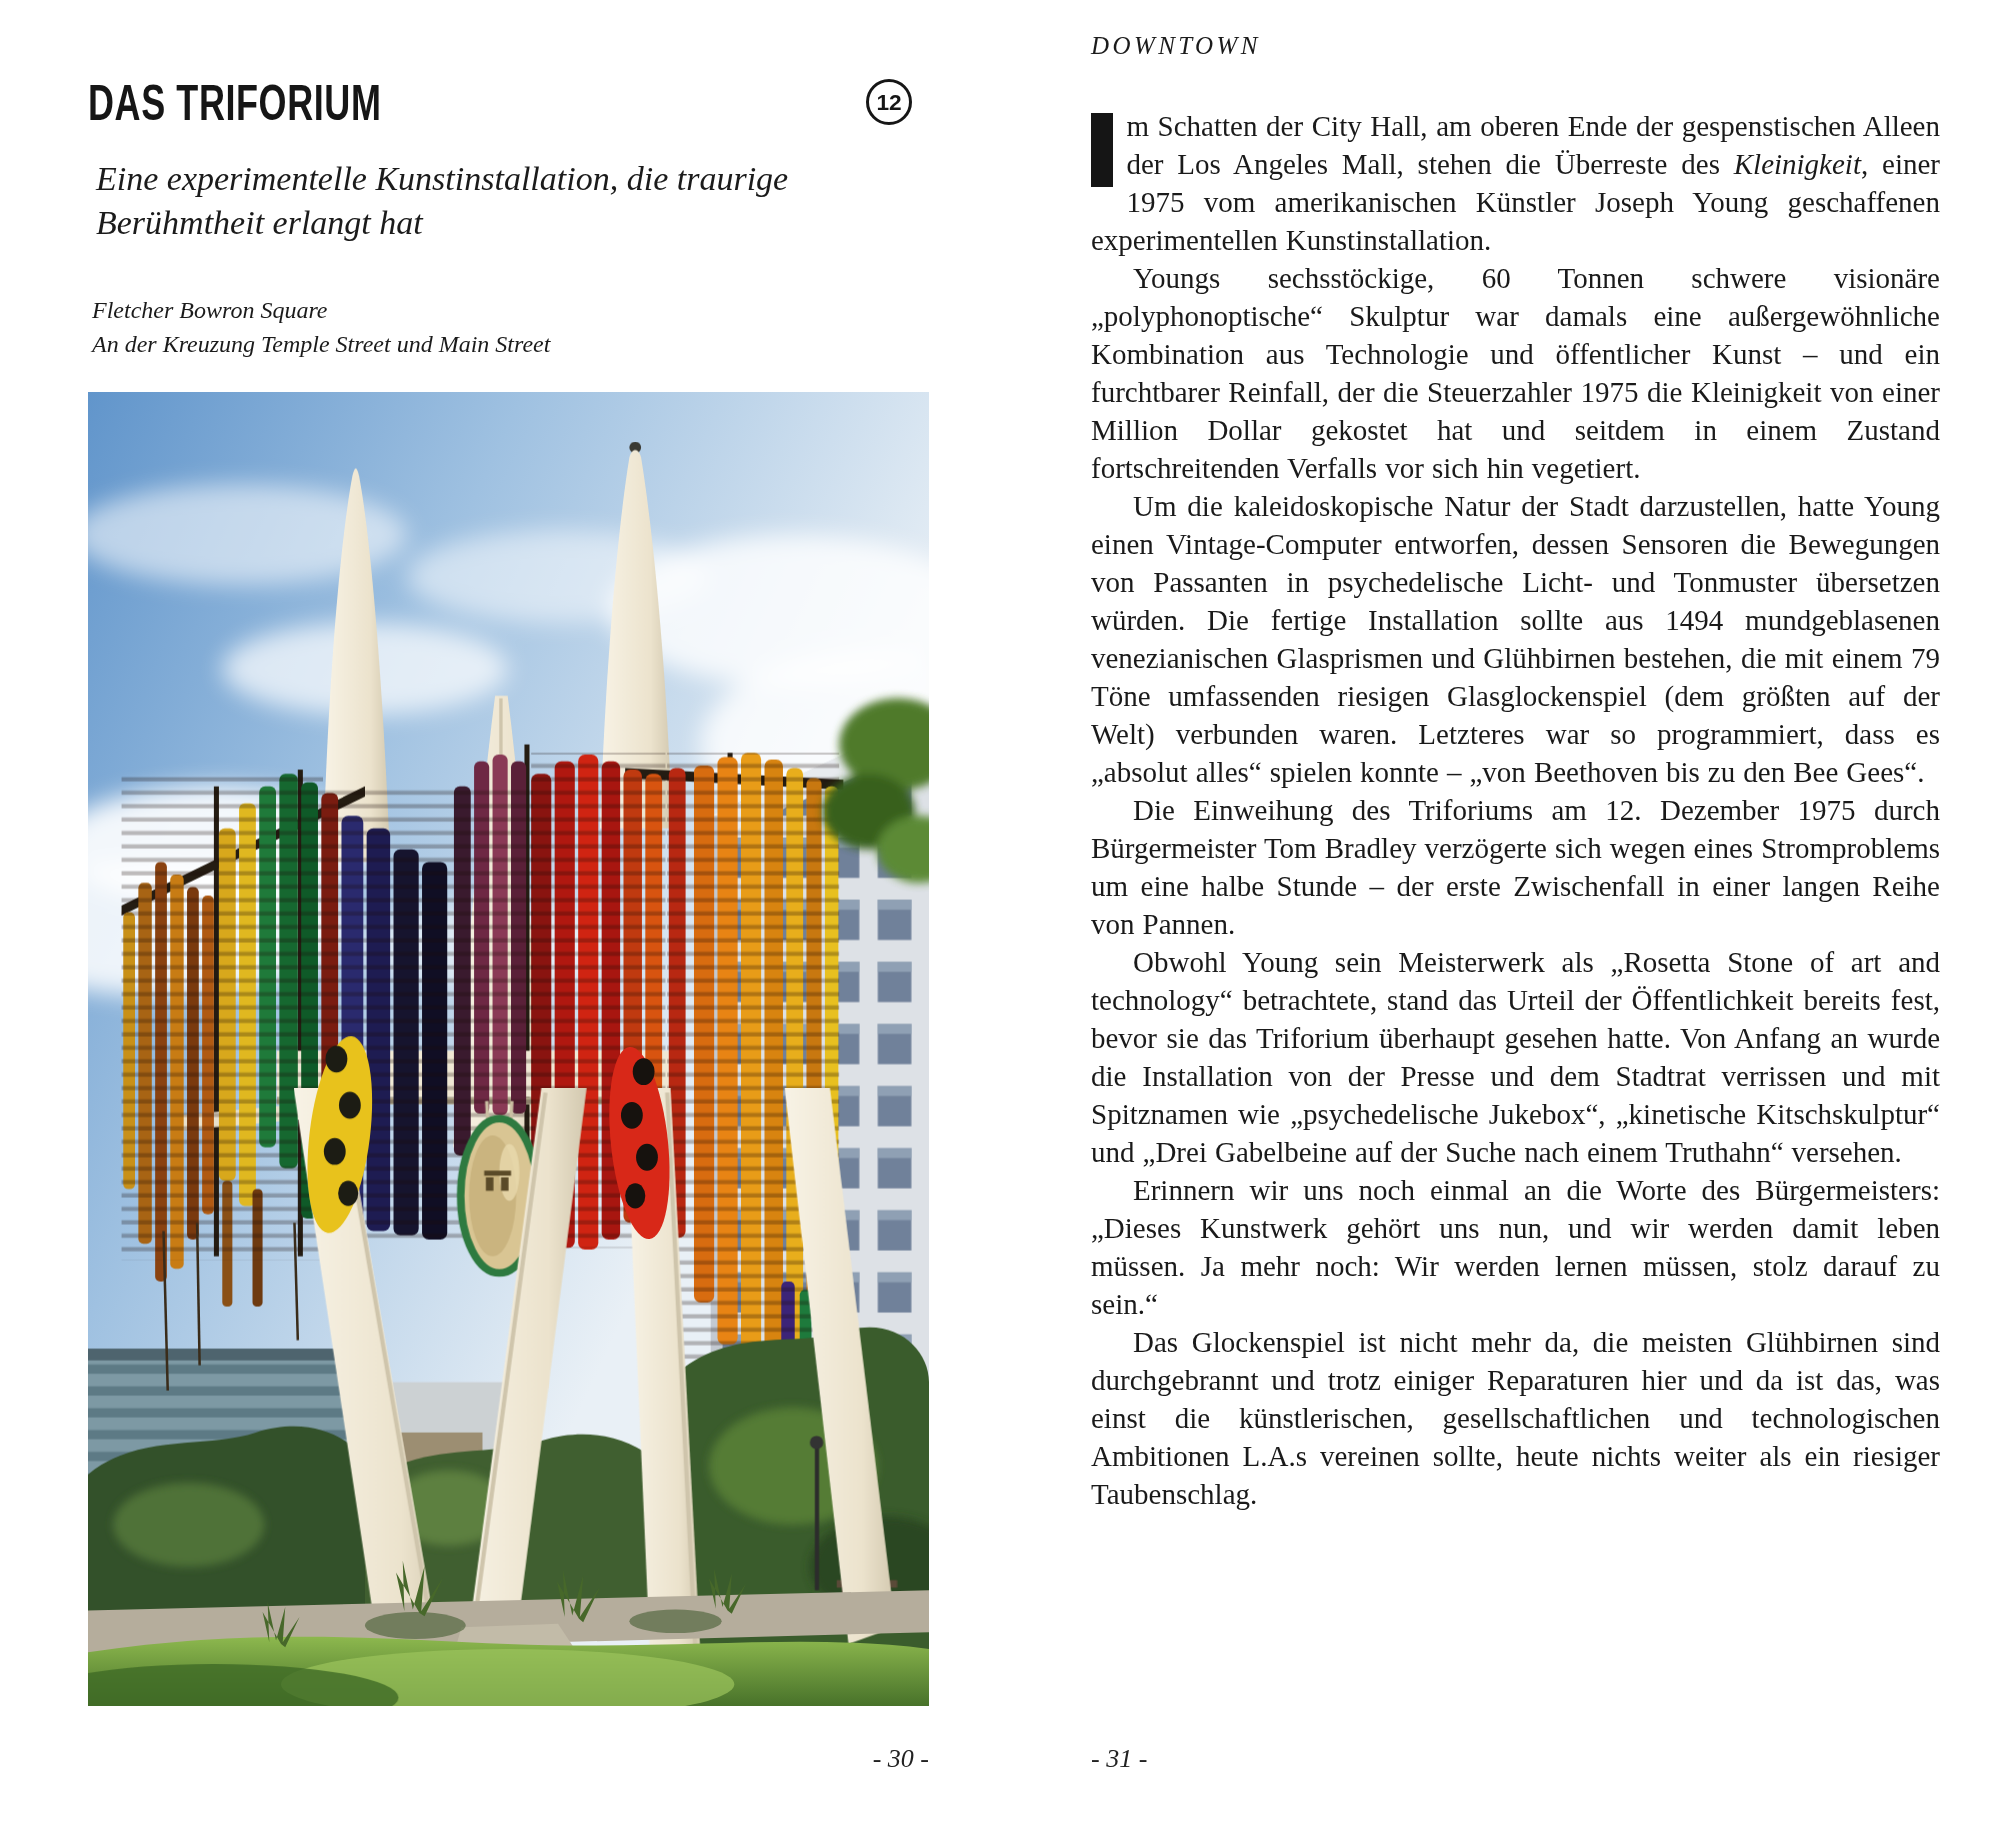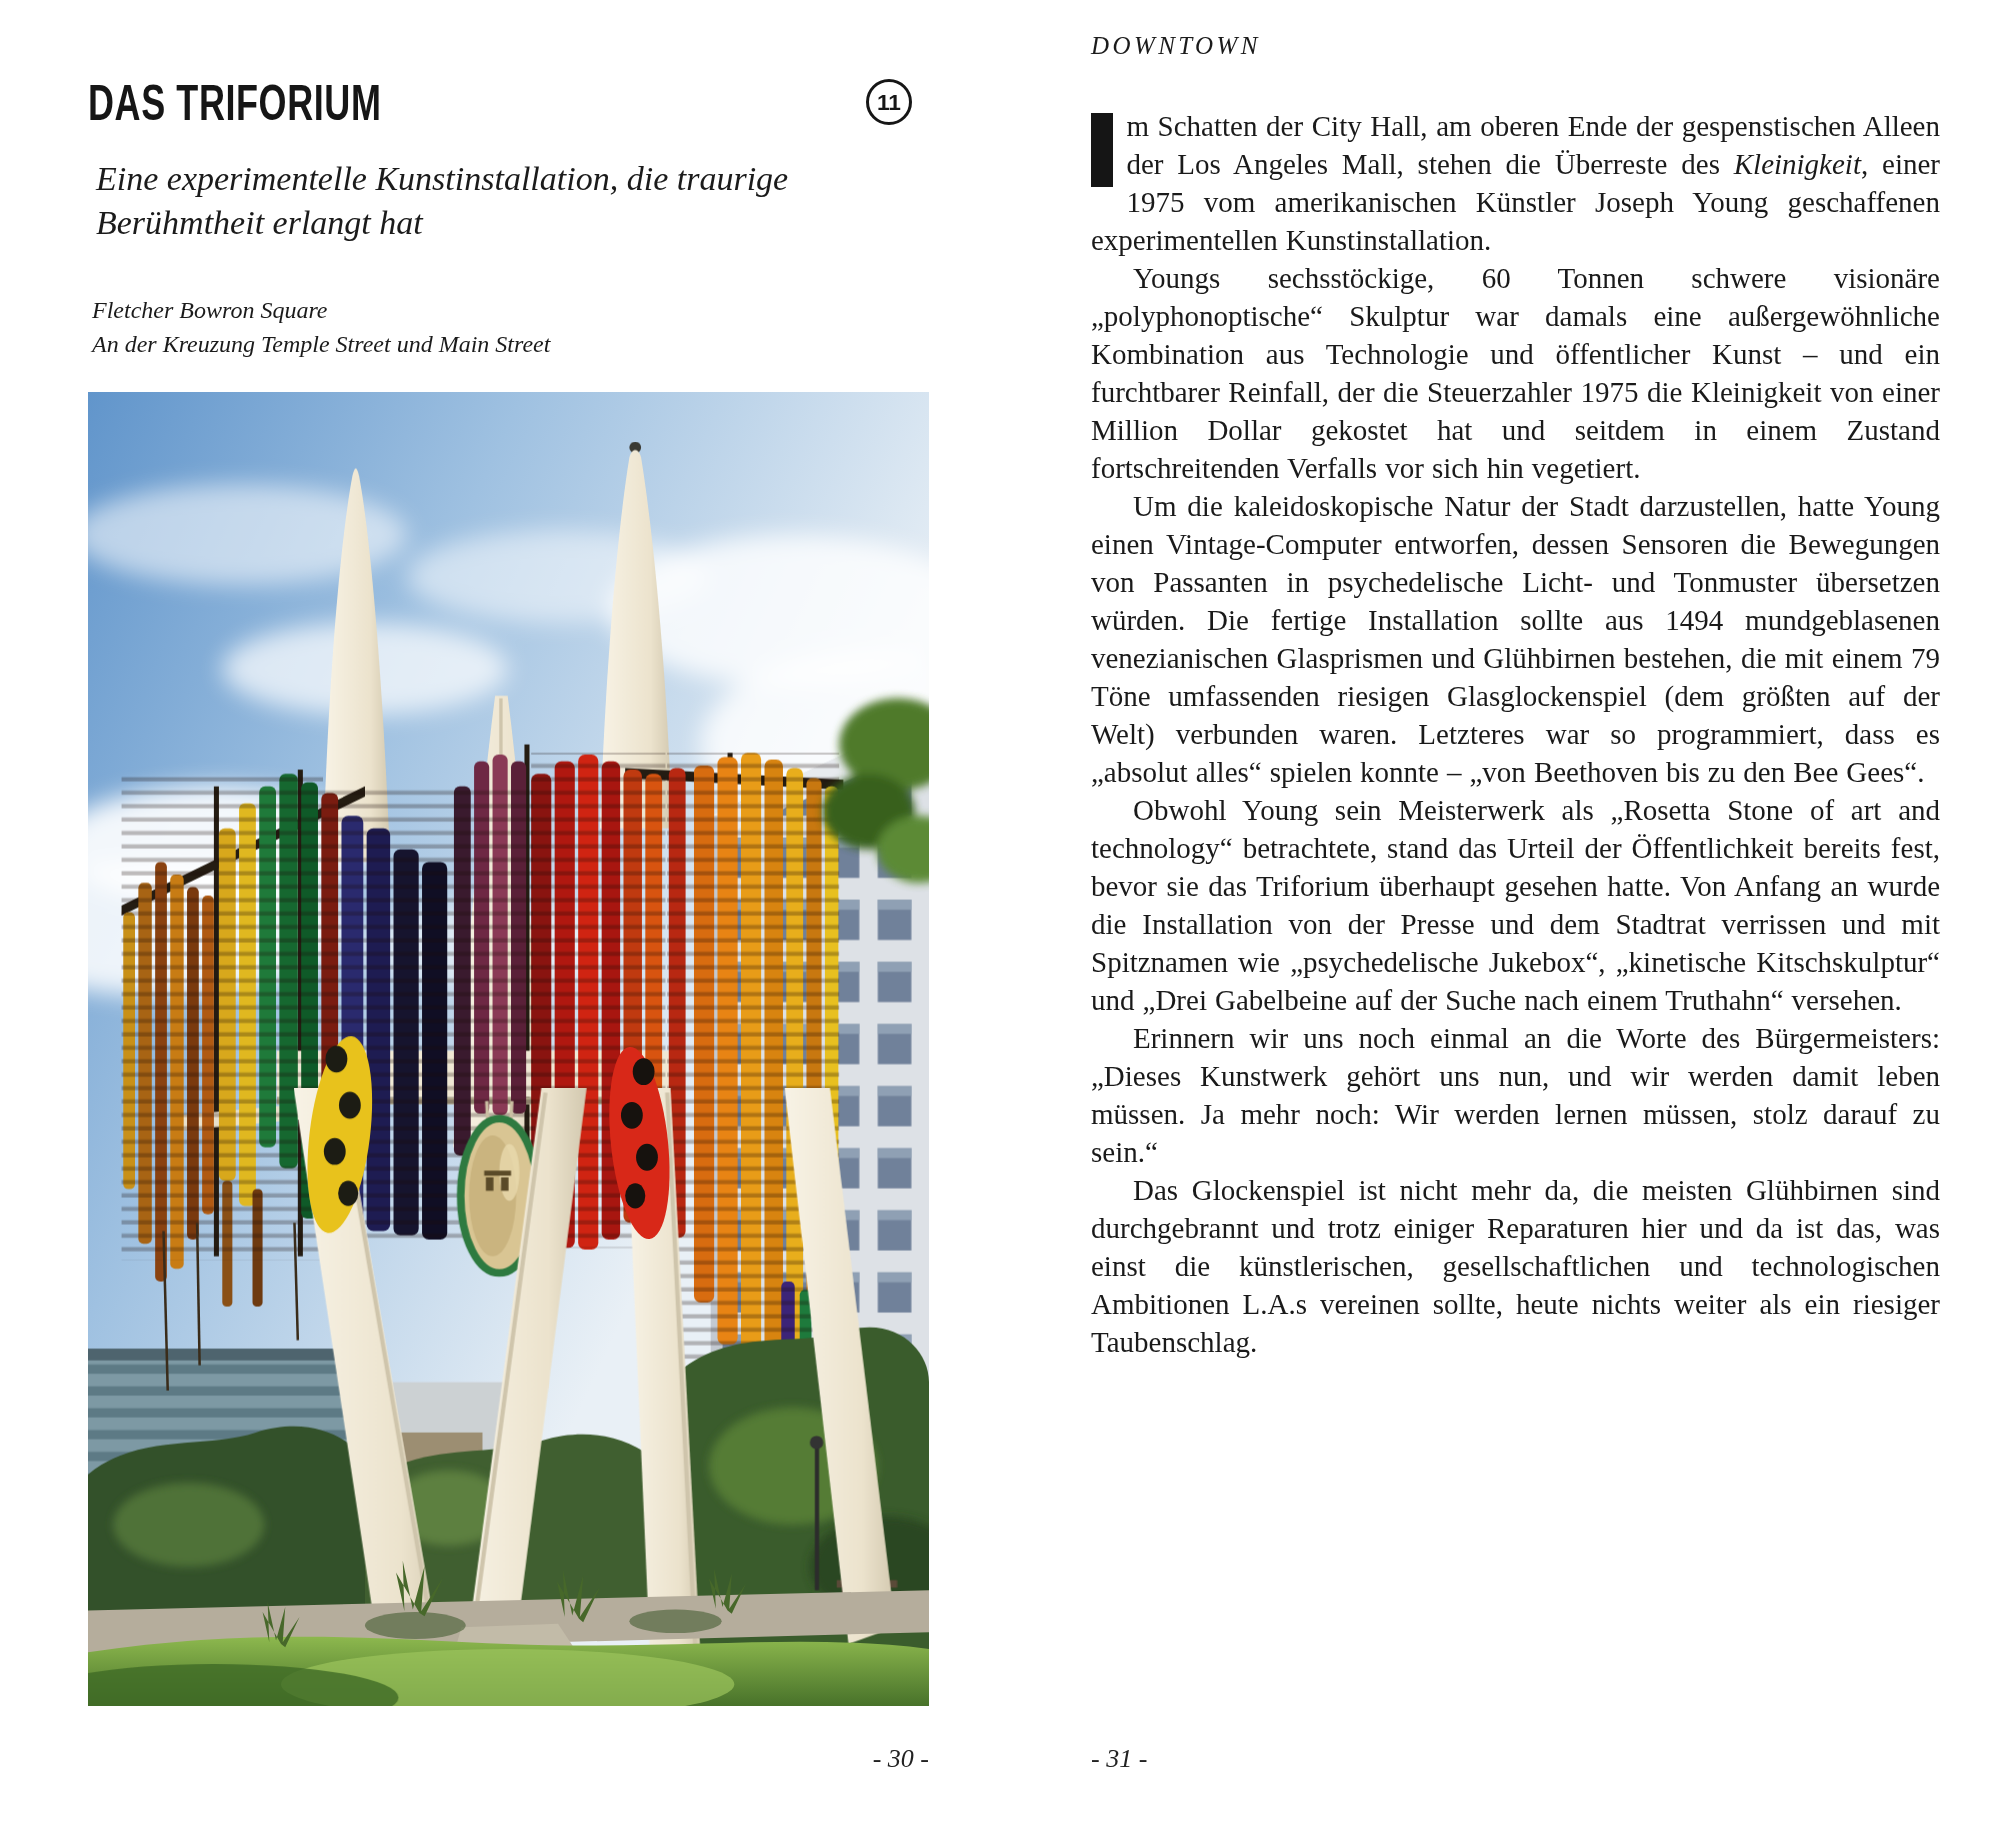--- a/index.html
+++ b/index.html
@@ -39,21 +39,21 @@
   .ital{font-style:italic;}
 </style>
 </head>
 <body>
 
 <div class="spread">
 
   <section class="page left">
     <h1 class="chapter-title">DAS TRIFORIUM</h1>
     <div class="marker">
-      <span>11</span>
+      <span>12</span>
     </div>
     <p class="subtitle"><span>Eine experimentelle Kunstinstallation, die traurige</span><br><span>Berühmtheit erlangt hat</span></p>
     <p class="address"><span>Fletcher Bowron Square</span><br><span>An der Kreuzung Temple Street und Main Street</span></p>
 
     <figure class="photo">
       <svg viewBox="0 0 1002 1566" preserveAspectRatio="none">
         <defs>
           <linearGradient id="sky" x1="0" y1="0" x2="0.75" y2="0.55">
             <stop offset="0" stop-color="#6195cb"></stop>
               <stop offset="0.45" stop-color="#9fc1e1"></stop>
@@ -280,20 +280,21 @@
     <div class="pageno l">- 30 -</div>
   </section>
 
   <section class="page right">
     <div class="running-header">DOWNTOWN</div>
 
     <div class="article">
       <p><span class="dropcap">I</span><span>m Schatten der City Hall, am oberen Ende der gespenstischen Alleen der Los Angeles Mall, stehen die Überreste des </span><span class="ital">Kleinigkeit</span><span>, einer 1975 vom amerikanischen Künstler Joseph Young geschaffenen experimentellen Kunstinstallation.</span></p>
       <p class="indent">Youngs sechsstöckige, 60 Tonnen schwere visionäre „polyphonoptische“ Skulptur war damals eine außergewöhnliche Kombination aus Technologie und öffentlicher Kunst – und ein furchtbarer Reinfall, der die Steuerzahler 1975 die Kleinigkeit von einer Million Dollar gekostet hat und seitdem in einem Zustand fortschreitenden Verfalls vor sich hin vegetiert.</p>
       <p class="indent">Um die kaleidoskopische Natur der Stadt darzustellen, hatte Young einen Vintage-Computer entworfen, dessen Sensoren die Bewegungen von Passanten in psychedelische Licht- und Tonmuster übersetzen würden. Die fertige Installation sollte aus 1494 mundgeblasenen venezianischen Glasprismen und Glühbirnen bestehen, die mit einem 79 Töne umfassenden riesigen Glasglockenspiel (dem größten auf der Welt) verbunden waren. Letzteres war so programmiert, dass es „absolut alles“ spielen konnte – „von Beethoven bis zu den Bee Gees“.</p>
+      <p class="indent">Die Einweihung des Triforiums am 12. Dezember 1975 durch Bürgermeister Tom Bradley verzögerte sich wegen eines Stromproblems um eine halbe Stunde – der erste Zwischenfall in einer langen Reihe von Pannen.</p>
       <p class="indent">Obwohl Young sein Meisterwerk als „Rosetta Stone of art and technology“ betrachtete, stand das Urteil der Öffentlichkeit bereits fest, bevor sie das Triforium überhaupt gesehen hatte. Von Anfang an wurde die Installation von der Presse und dem Stadtrat verrissen und mit Spitznamen wie „psychedelische Jukebox“, „kinetische Kitschskulptur“ und „Drei Gabelbeine auf der Suche nach einem Truthahn“ versehen.</p>
       <p class="indent">Erinnern wir uns noch einmal an die Worte des Bürgermeisters: „Dieses Kunstwerk gehört uns nun, und wir werden damit leben müssen. Ja mehr noch: Wir werden lernen müssen, stolz darauf zu sein.“</p>
       <p class="indent">Das Glockenspiel ist nicht mehr da, die meisten Glühbirnen sind durchgebrannt und trotz einiger Reparaturen hier und da ist das, was einst die künstlerischen, gesellschaftlichen und technologischen Ambitionen L.A.s vereinen sollte, heute nichts weiter als ein riesiger Taubenschlag.</p>
     </div>
 
     <div class="pageno r">- 31 -</div>
   </section>
 </div>
 
 

